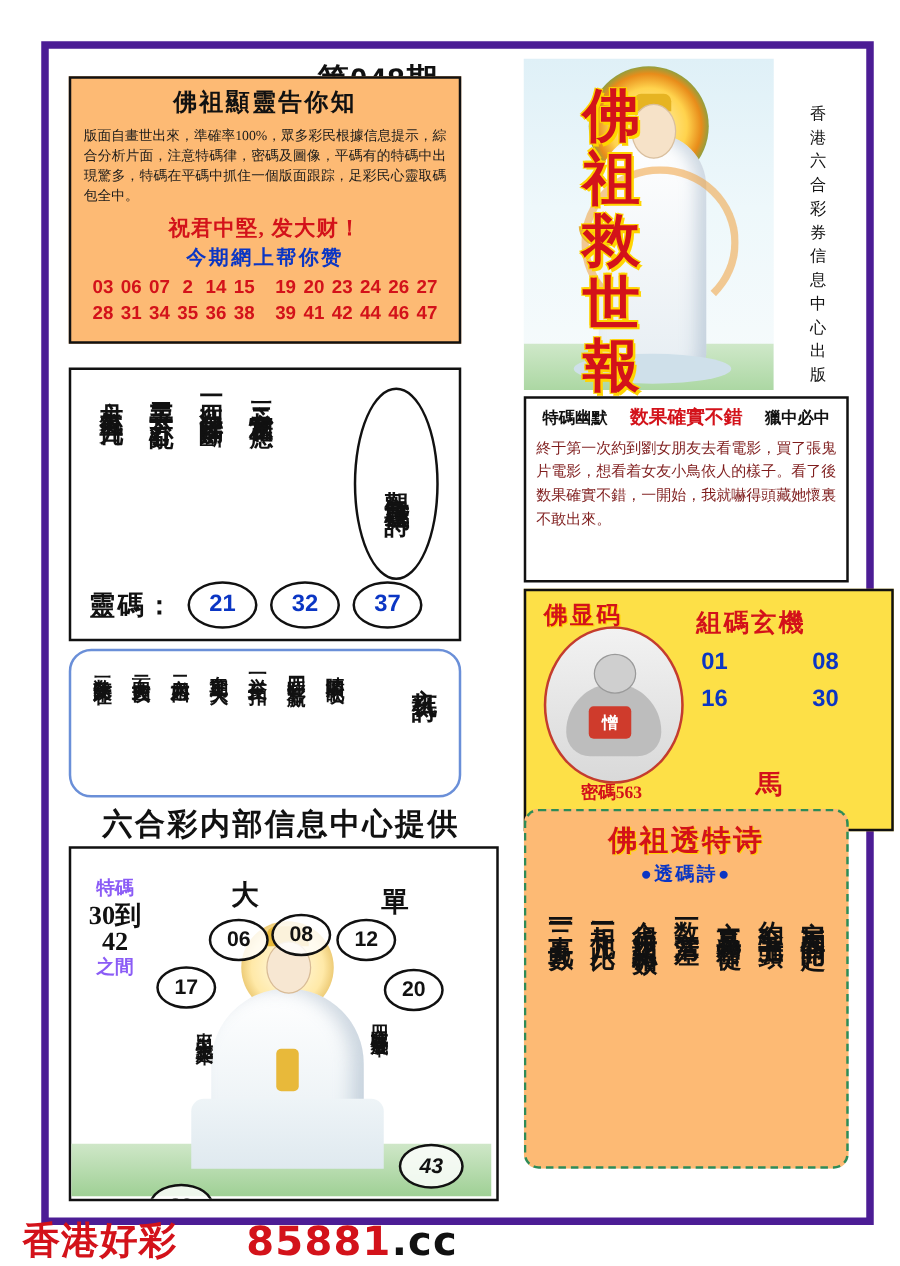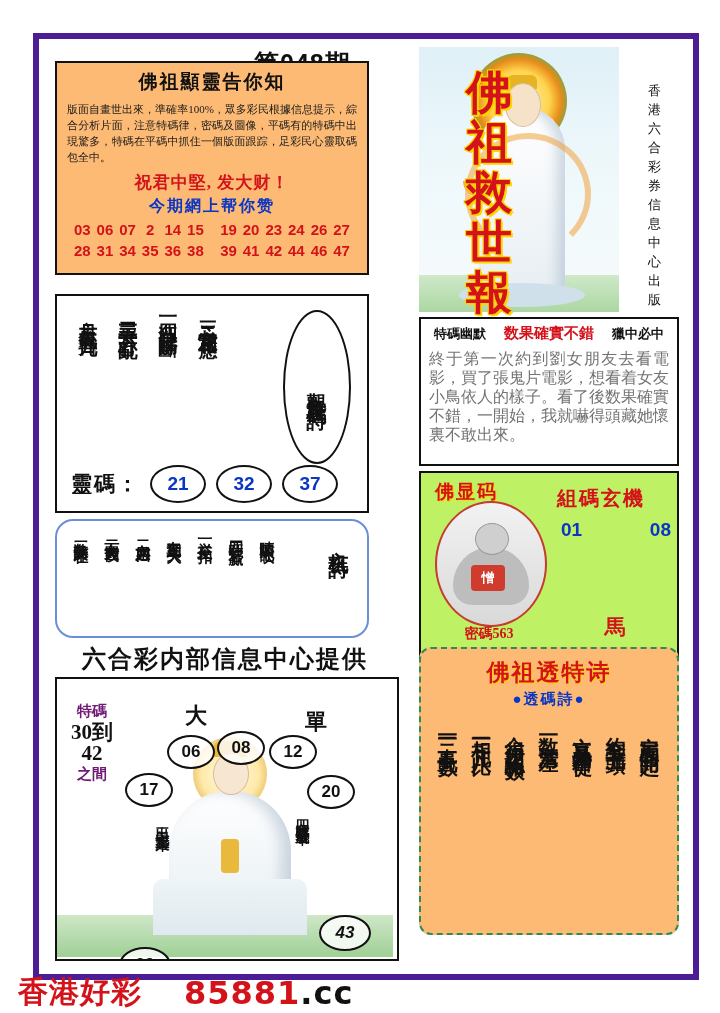--- a/index.html
+++ b/index.html
@@ -115,21 +115,21 @@
     position:absolute;left:380px;top:278px;width:256px;height:145px;
     border:2px solid #111;background:#fff;
   }
   .article-head{
     display:flex;justify-content:center;align-items:center;gap:18px;
     margin-top:5px;font-size:13px;font-weight:bold;
   }
   .article-head .plain{color:#111;}
   .article-head .red{color:#d3121a;font-size:15px;}
   .article-body{
-    margin:6px 8px 0 8px;font-size:16px;line-height:19px;color:#737373;text-align:justify;
+    margin:6px 8px 0 8px;font-size:12px;line-height:19px;color:#7f1d1d;text-align:justify;
   }
   
   .poem{
     position:absolute;left:16px;top:255px;width:310px;height:215px;
     border:2px solid #111;background:#fff;
   }
   .poem-cols{
     position:absolute;left:18px;top:10px;display:flex;flex-direction:row-reverse;gap:14px;
   }
   .vcol{
@@ -169,21 +169,21 @@
   }
   
   .banner{
     position:absolute;left:16px;top:604px;width:340px;
     text-align:center;font-size:24px;font-weight:bold;color:#111;
     letter-spacing:2px;
   }
   
   .foxianma{
     position:absolute;left:380px;top:432px;width:256px;height:190px;
-    border:2px solid #111;background:#bef264;
+    border:2px solid #111;background:#fde047;padding-left:36px;
   }
   .fx-title{
     position:absolute;left:14px;top:6px;font-size:19px;font-weight:bold;
     color:#d3121a;letter-spacing:2px;
     text-shadow:1px 1px 0 #ffd400;
   }
   .fx-oval{
     position:absolute;left:14px;top:28px;width:108px;height:122px;
     border:2px solid #c43c2e;border-radius:50%;
     background:linear-gradient(#f2f2f2,#d9d9d9);
@@ -236,21 +236,21 @@
     position:absolute;border:2px solid #111;border-radius:50%;
     display:flex;align-items:center;justify-content:center;
     font-size:17px;font-weight:bold;color:#111;
     font-family:"Liberation Sans", sans-serif;
     background:rgba(255,255,255,.82);
   }
   .tema-box{
     position:absolute;left:12px;top:22px;width:46px;
     text-align:center;line-height:21px;
   }
-  .tema-box .t1{color:#701a75;font-size:15px;font-weight:bold;font-family:Liberation Serif, serif;}
+  .tema-box .t1{color:#8b5cf6;font-size:15px;font-weight:bold;font-family:Liberation Serif, serif;}
   .tema-box .t2{color:#111;font-size:21px;font-weight:bold;}
   .vtext{
     writing-mode:vertical-rl;text-orientation:upright;
     font-size:14px;font-weight:bold;color:#111;letter-spacing:2px;
   }
   .gy2-halo{
     position:absolute;left:136px;top:58px;width:74px;height:74px;border-radius:50%;
     background:radial-gradient(circle,#fffbe8 0%,#ffe9a8 55%,#e9c46a 75%,#fff 100%);
   }
   .gy2-head{
@@ -303,21 +303,21 @@
   
   .footer{
     position:absolute;left:0;top:972px;width:720px;height:41px;
     display:flex;align-items:center;gap:24px;
   }
   .f-left{
     margin-left:18px;font-size:30px;font-weight:bold;color:#d3121a;letter-spacing:1px;
     font-family:"DejaVu Sans", sans-serif;
   }
   .f-right{
-    margin-left:18px;font-size:32px;font-weight:bold;color:#d3121a;
+    margin-left:31px;font-size:32px;font-weight:bold;color:#d3121a;
     font-family:"DejaVu Sans", sans-serif;letter-spacing:1px;
   }
   .f-right .cc{color:#111;}
 </style>
 </head>
 <body>
 
 <div class="page">
 
   <div class="frame">
@@ -424,20 +424,24 @@
         <div class="buddha-head"></div>
         <div class="buddha-belly">憎</div>
       </div>
       <div class="fx-code">密碼563</div>
       <div class="zuma-title">組碼玄機</div>
       <div class="zuma-nums">
         <div class="r">
           <span>01</span>
           <span>08</span>
         </div>
+        <div class="r">
+          <span>16</span>
+          <span>30</span>
+        </div>
       </div>
       <div class="jiesha-sx">馬</div>
     </div>
 
     <div class="bigbox">
       <div class="gy2-green"></div>
       <div class="gy2-halo"></div>
       <div class="gy2-robe"></div>
       <div class="gy2-skirt"></div>
       <div class="gy2-crown"></div>

